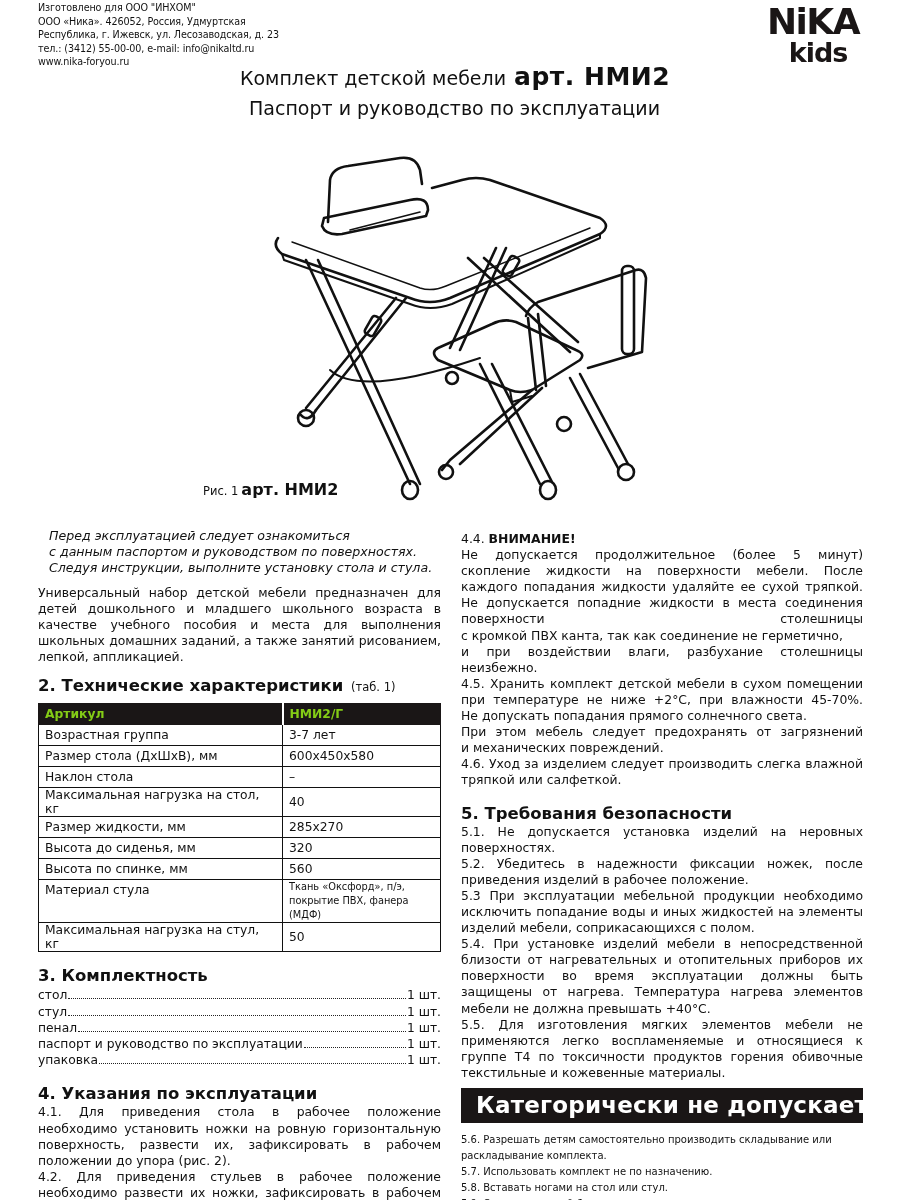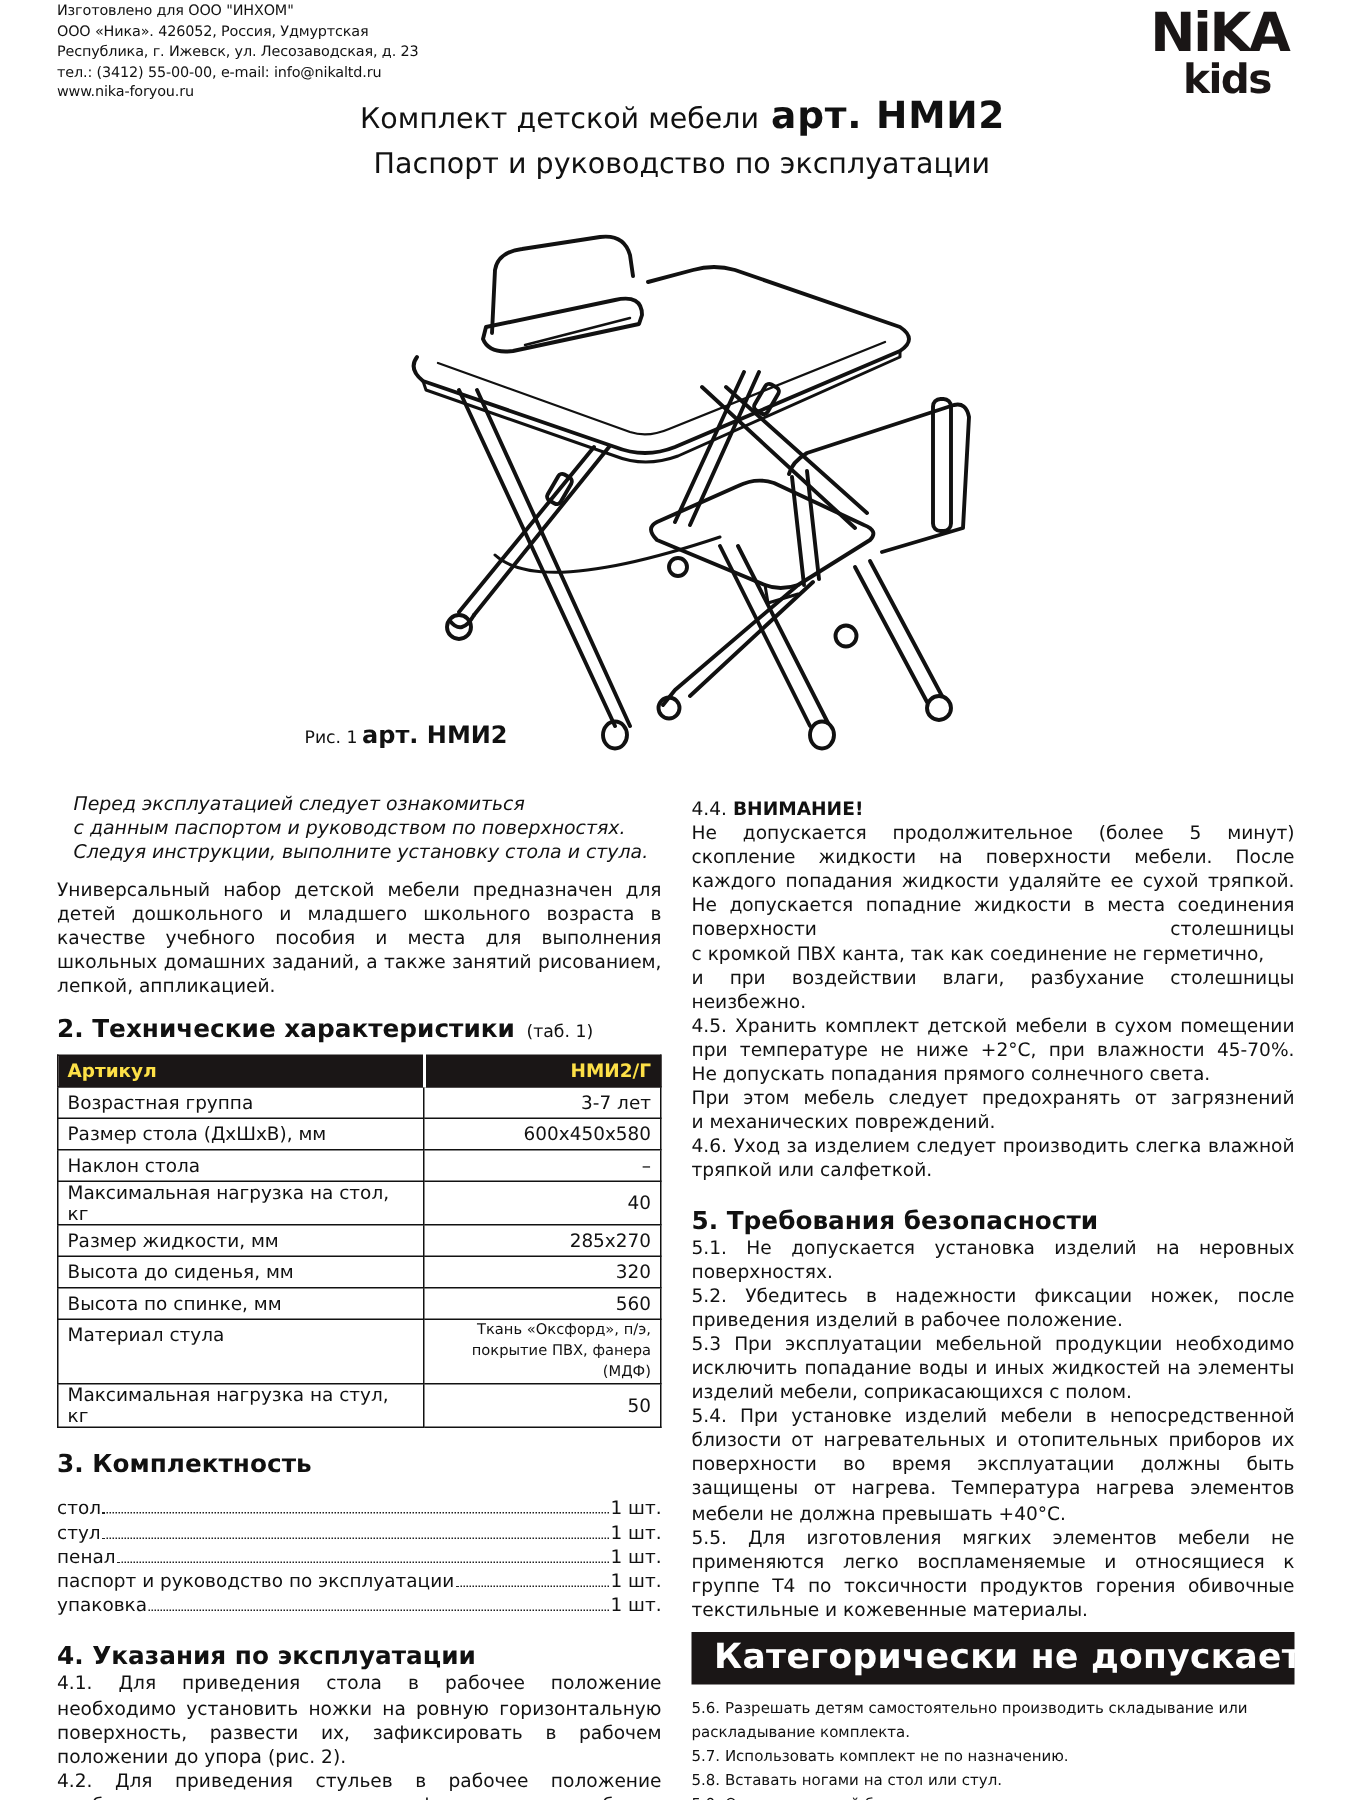--- a/index.html
+++ b/index.html
@@ -25,27 +25,27 @@
 
   .intro { font-style: italic; font-size: 12.6px; line-height: 16px; margin-bottom: 9px; margin-left: 11px; }
   h2 { font-size: 16.5px; font-weight: bold; line-height: 20px; margin-top: 2px; }
   h2 .small { font-size: 11.5px; font-weight: normal; margin-left: 2px; }
   p.j { font-size: 12.4px; line-height: 16.1px; text-align: justify; }
   p.j.last { text-align-last: justify; }
   .gap { height: 9px; }
 
   table.spec { width: 403px; border-collapse: collapse; margin-top: 6px; font-size: 12.3px; }
   table.spec td { border: 1.6px solid #111; height: 21px; padding: 0 6px; vertical-align: middle; }
-  table.spec td.v { text-align: right; width: 158px; }
-  table.spec tr.head td { background: #1a1616; color: #fde047; font-weight: bold; border-color: #1a1616; }
+  table.spec td.v { text-align: left; width: 158px; }
+  table.spec tr.head td { background: #1a1616; color: #84cc16; font-weight: bold; border-color: #1a1616; }
   table.spec tr.head td.v { border-left: 2px solid #fff; }
   table.spec tr.tall td { height: 43px; vertical-align: top; padding-top: 3px; }
   table.spec tr.tall td.v { font-size: 9.8px; line-height: 14px; vertical-align: middle; padding-top: 0; }
 
-  .kit { font-size: 12.3px; line-height: 16.2px; margin-top: 11px; }
+  .kit { font-size: 12.3px; line-height: 16.2px; margin-top: 1px; }
   .kit .row { display: flex; align-items: baseline; }
   .kit .dots { flex: 1; border-bottom: 1px dotted #222; margin: 0 1px 3px 1px; }
 
   .ban { background: #1a1616; color: #fff; height: 35px; margin: 7px 0 9px 0; font-size: 23px; font-weight: bold; line-height: 35px; padding-left: 15px; white-space: nowrap; letter-spacing: 0.2px; }
   .list p { font-size: 10px; line-height: 16.1px; }
 </style>
 </head>
 <body>
 
 <div class="maker">

